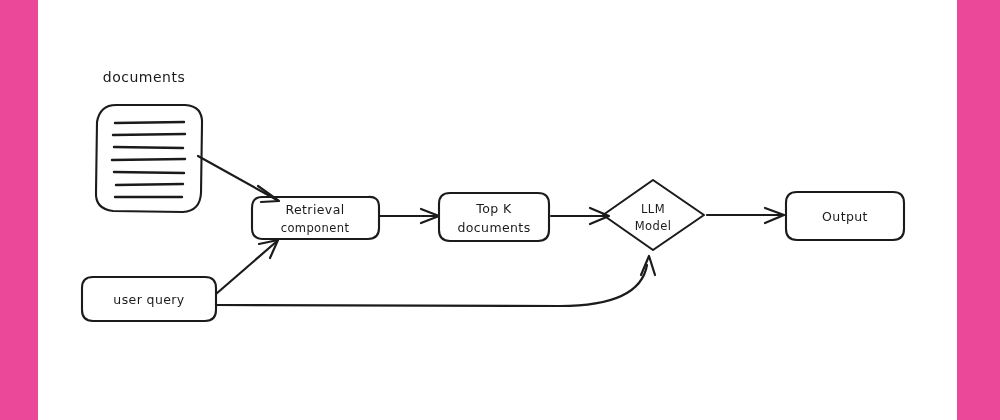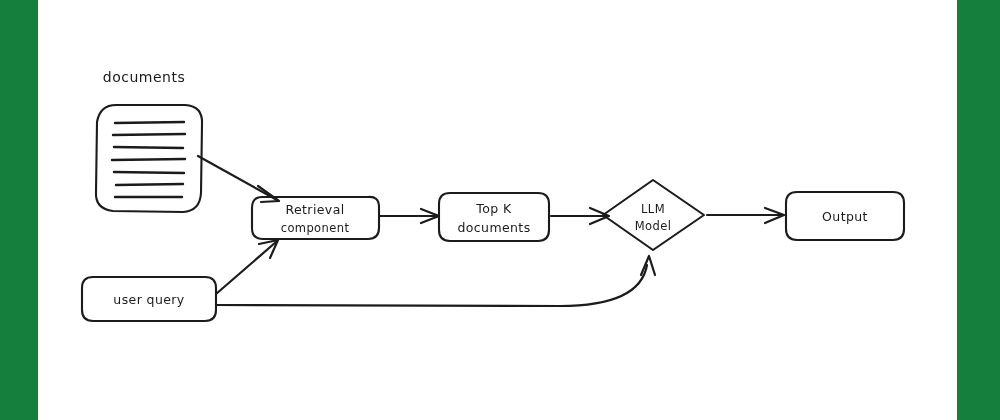--- a/index.html
+++ b/index.html
@@ -10,21 +10,21 @@
   body {
     width: 1000px;
     height: 420px;
     overflow: hidden;
     font-family: "DejaVu Sans", sans-serif;
   }
   #canvas {
     position: relative;
     width: 1000px;
     height: 420px;
-    background: #15803d;
+    background: #ec4899;
   }
   #board {
     position: absolute;
     left: 38px;
     top: 0px;
     width: 919px;
     height: 420px;
     background: #ffffff;
   }
   svg#diagram {

